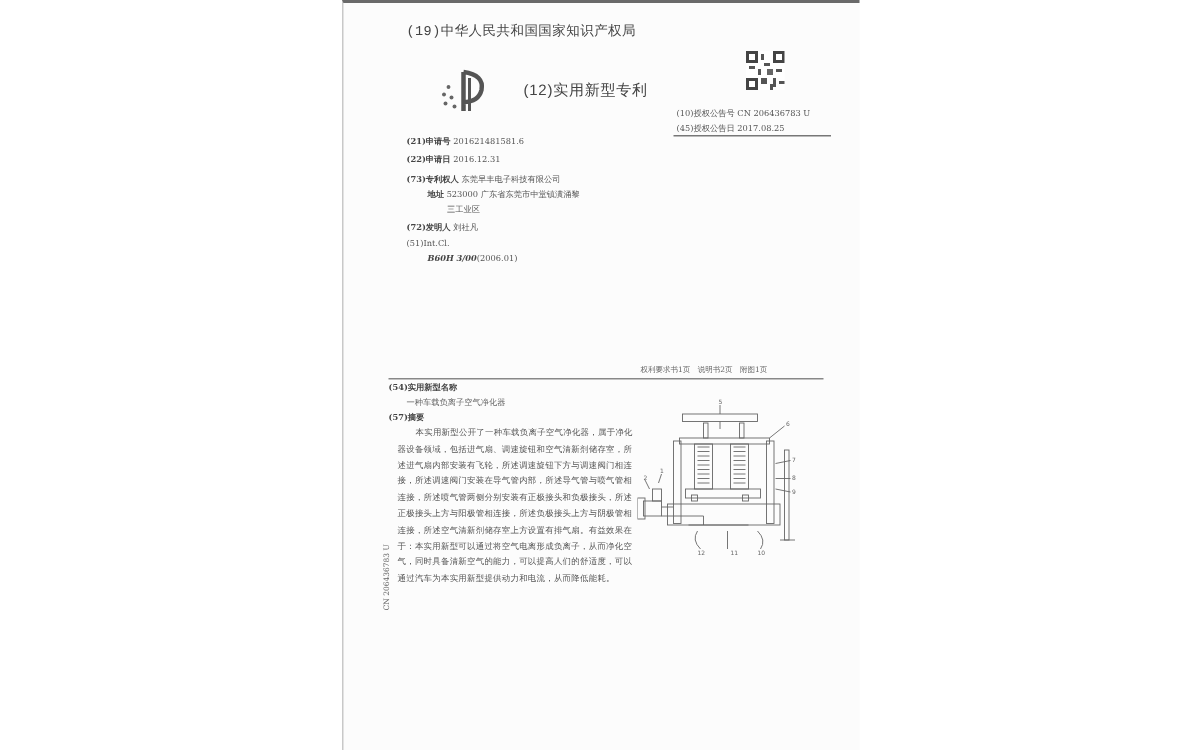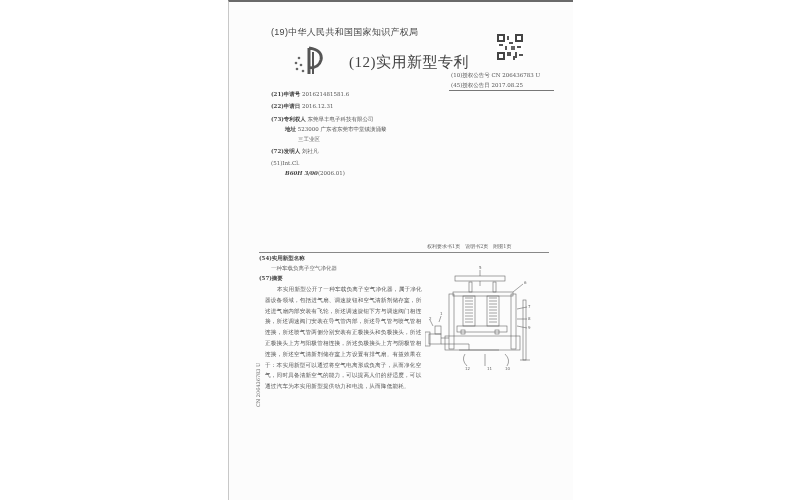--- a/index.html
+++ b/index.html
@@ -1,22 +1,22 @@
 <!DOCTYPE html>
 <html><head>
 <meta charset="utf-8">
 <style>
   html, body { margin:0; padding:0; }
   body { width:800px; height:500px; background:#ffffff; position:relative; overflow:hidden;
          font-family:"DejaVu Serif", serif; color:#333; }
   .page { position:absolute; left:228px; top:0; width:345px; height:500px; background:#fcfcfc;
           border-left:1px solid #c8c8c8; border-top:2px solid #6a6a6a; box-sizing:border-box; }
   .abs { position:absolute; white-space:nowrap; }
-  .office { left:42px; top:24px; font-size:9px; color:#444; font-family:Liberation Sans, sans-serif; letter-spacing:0.3px; }
-  .doctype { left:120px; top:51px; font-size:15px; color:#444; font-family:Liberation Serif, serif; letter-spacing:0.5px; }
+  .office { left:42px; top:12px; font-size:9px; color:#444; font-family:Liberation Mono, monospace; letter-spacing:0.3px; }
+  .doctype { left:120px; top:51px; font-size:10px; color:#444; font-family:Liberation Sans, sans-serif; letter-spacing:0.5px; }
   .logo { left:60px; top:42px; width:40px; height:34px; }
   .qr { left:268px; top:32px; width:26px; height:26px; }
   .pubno { left:222px; top:70px; font-size:5.5px; color:#555; }
   .pubdate { left:222px; top:80px; font-size:5.5px; color:#555; }
   .hr1 { left:220px; top:88px; width:105px; height:1px; background:#777; }
   .biblio { font-size:5.5px; color:#555; }
   .biblio b { font-weight:bold; color:#444; }
   .hr2 { left:30px; top:250px; width:290px; height:1px; background:#888; }
   .pages { left:198px; top:241px; font-size:5px; color:#666; }
   .absbody { left:36px; top:282px; width:158px; font-size:5.6px; line-height:10.8px; color:#555;

